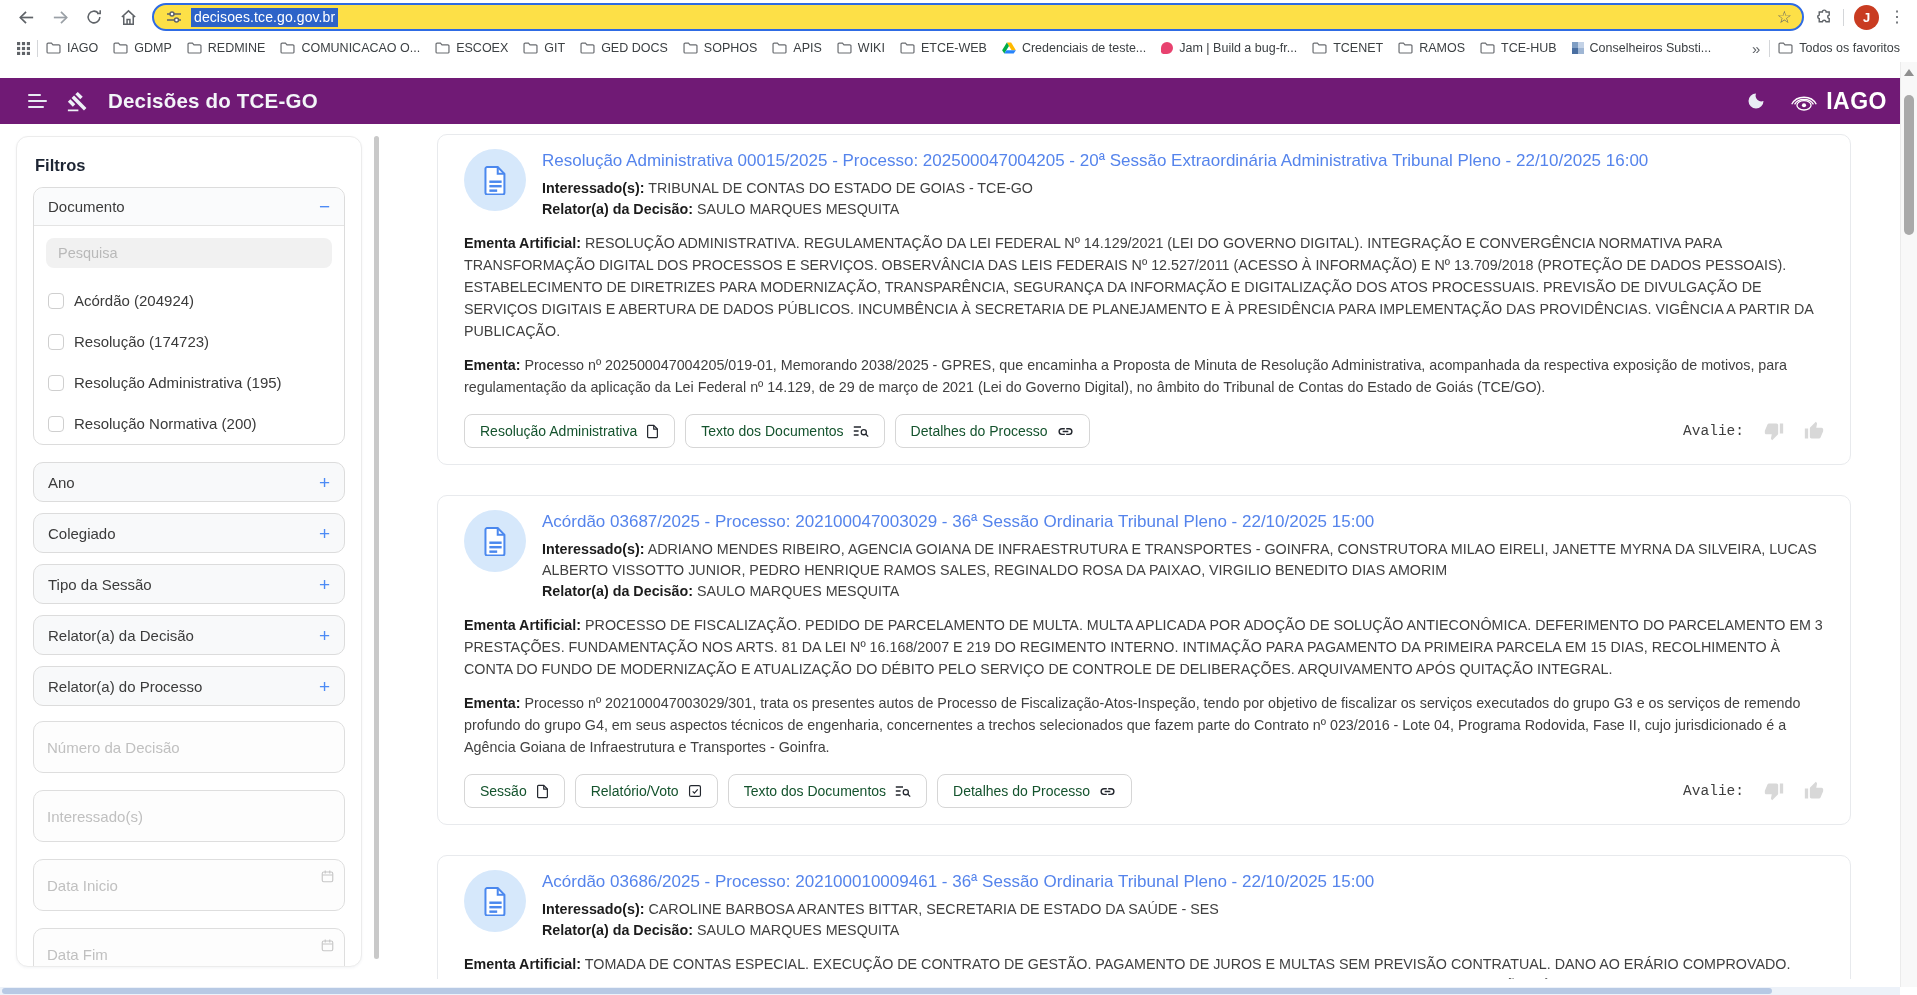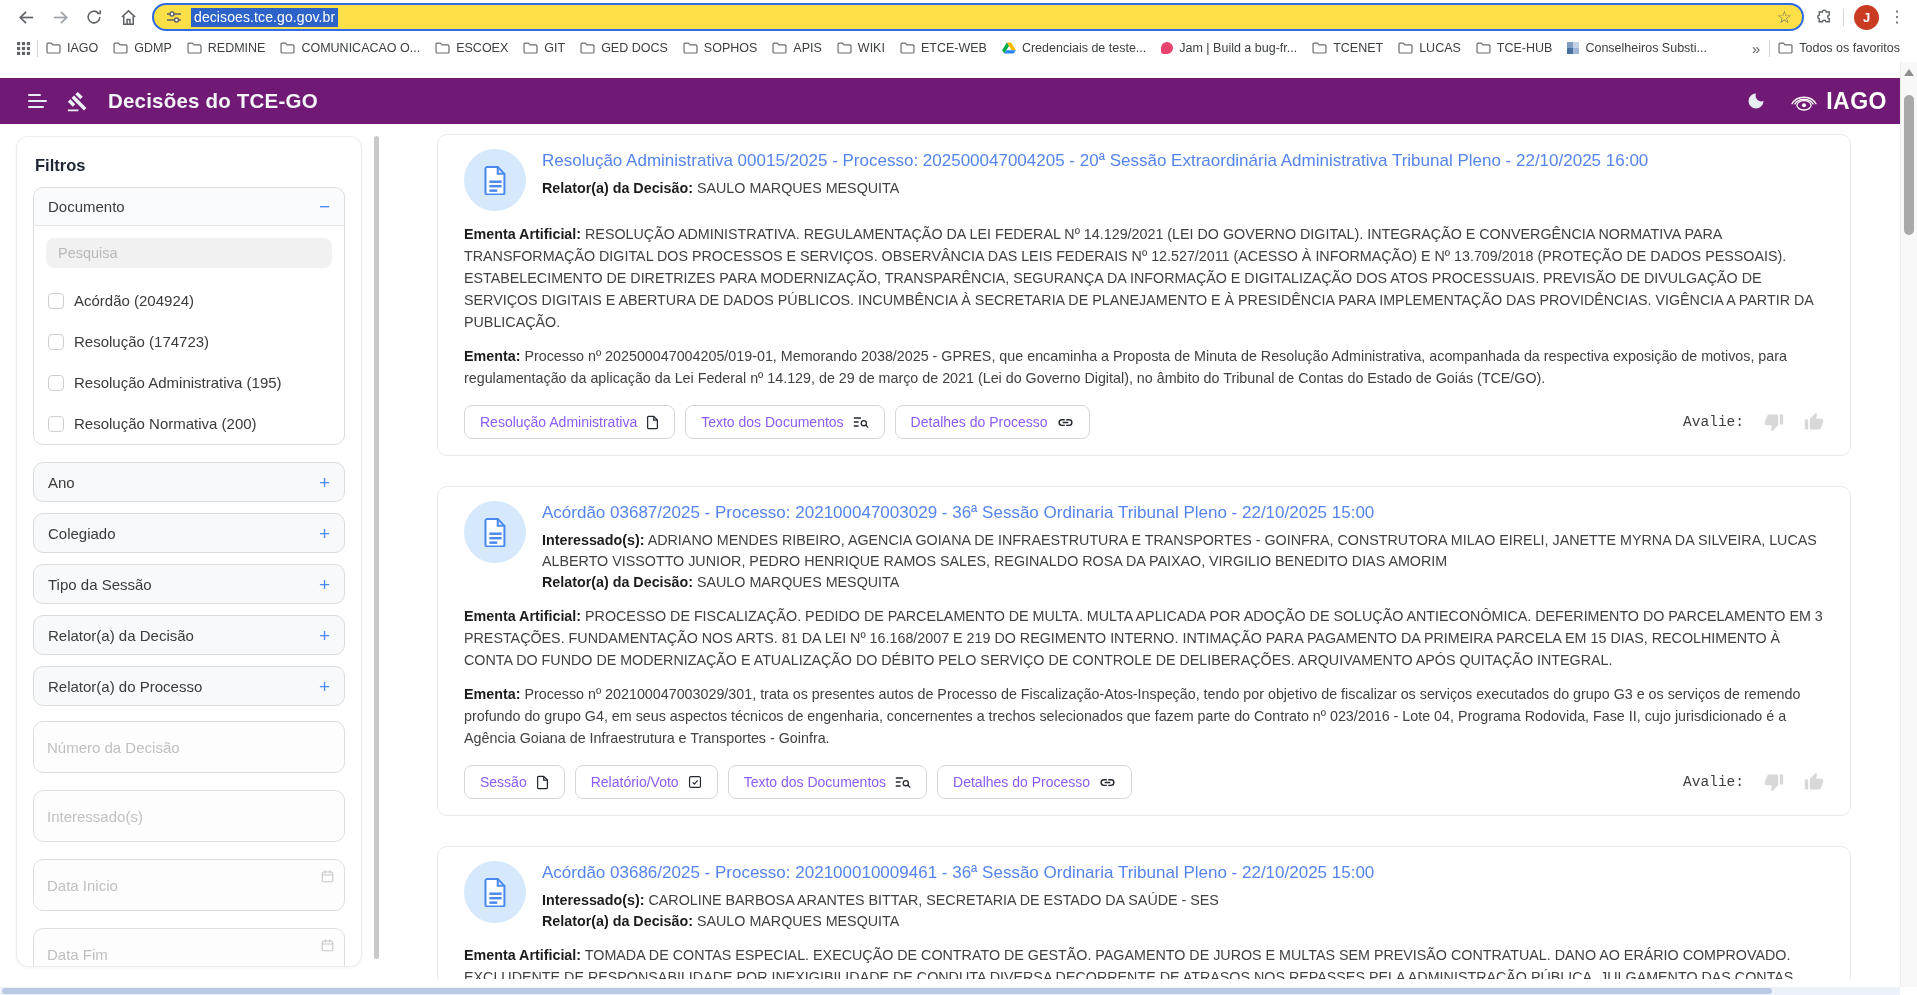--- a/index.html
+++ b/index.html
@@ -81,21 +81,21 @@
   .card { border:1px solid #e8eaed; border-radius:10px; background:#fff; padding:14px 26px 16px; margin-bottom:30px; }
   .card-head { display:flex; gap:16px; margin-bottom:10px; }
   .doc-avatar { width:62px; height:62px; border-radius:50%; background:#d6e8fb; display:flex; align-items:center;
                 justify-content:center; flex:0 0 auto; }
   .card-title { color:#5584ec; font-size:17px; font-weight:500; text-decoration:none; display:block; margin:2px 0 7px; }
   .meta-line { font-size:14.3px; color:#414141; line-height:21px; }
   .meta-line b, .para b { color:#1c1c1c; font-weight:bold; }
   .para { font-size:14.3px; color:#414141; line-height:22px; margin-top:12px; }
   .actions-row { display:flex; align-items:center; gap:10px; margin-top:16px; }
   .btn { height:34px; padding:0 15px; border:1px solid #d6d6d6; border-radius:8px; background:#fff;
-         display:flex; align-items:center; gap:9px; font-size:14px; color:#8b5cf6; font-family:inherit; white-space:nowrap; }
+         display:flex; align-items:center; gap:9px; font-size:14px; color:#14532d; font-family:inherit; white-space:nowrap; }
   .rate { margin-left:auto; display:flex; align-items:center; gap:20px; color:#3e3e3e; font-size:14.5px;font-family:Liberation Mono, monospace; }
   .thumb-down svg { transform:rotate(180deg); }
 
   
   .v-scroll { position:absolute; right:0; top:62px; width:17px; height:925px; background:#f8f8f8; border-left:1px solid #ebebeb; }
   .v-arrow { width:0; height:0; border-left:5px solid transparent; border-right:5px solid transparent;
              border-bottom:7px solid #8f8f8f; margin:7px auto 0; }
   .v-thumb { position:absolute; left:3px; right:3px; top:33px; height:140px; background:#a9a9a9; border-radius:7px; }
   .h-scroll { position:absolute; left:0; bottom:0; height:8px; width:1900px; background:#edf2f9; }
   .h-thumb { position:absolute; left:2px; top:1px; height:6px; width:1770px; background:#b7c9e4; border-radius:3px; }
@@ -281,21 +281,21 @@
           </svg>
         </span>
         <span>TCENET</span>
       </span>
     <span class="bm">
         <span class="bm-ic">
           <svg width="15" height="12" viewBox="0 0 16 13" fill="none" stroke="#696c70" stroke-width="1.3">
             <path d="M1 2.5A1.2 1.2 0 0 1 2.2 1.3h3.6l1.6 1.8h6.4A1.2 1.2 0 0 1 15 4.3v6.4a1.2 1.2 0 0 1-1.2 1.2H2.2A1.2 1.2 0 0 1 1 10.7z"></path>
           </svg>
         </span>
-        <span>LUCAS</span>
+        <span>RAMOS</span>
       </span>
     <span class="bm">
         <span class="bm-ic">
           <svg width="15" height="12" viewBox="0 0 16 13" fill="none" stroke="#696c70" stroke-width="1.3">
             <path d="M1 2.5A1.2 1.2 0 0 1 2.2 1.3h3.6l1.6 1.8h6.4A1.2 1.2 0 0 1 15 4.3v6.4a1.2 1.2 0 0 1-1.2 1.2H2.2A1.2 1.2 0 0 1 1 10.7z"></path>
           </svg>
         </span>
         <span>TCE-HUB</span>
       </span>
     <span class="bm">
@@ -454,20 +454,21 @@
             <svg width="25" height="29" viewBox="0 0 22 26">
               <path d="M3 1h10l6 6v17a1.5 1.5 0 0 1-1.5 1.5h-14A1.5 1.5 0 0 1 2 24V2.5A1.5 1.5 0 0 1 3.5 1z" fill="#fff" stroke="#4b88ee" stroke-width="1.8"></path>
               <path d="M13 1v6h6" fill="none" stroke="#4b88ee" stroke-width="1.8"></path>
               <rect x="5.5" y="13" width="11" height="2.2" fill="#4b88ee"></rect>
                 <rect x="5.5" y="17" width="11" height="2.2" fill="#4b88ee"></rect>
                 <rect x="5.5" y="21" width="7" height="2.2" fill="#4b88ee"></rect>
             </svg>
           </div>
           <div>
             <a class="card-title" href="#">Resolução Administrativa 00015/2025 - Processo: 202500047004205 - 20ª Sessão Extraordinária Administrativa Tribunal Pleno - 22/10/2025 16:00</a>
+            <div class="meta-line"><b>Interessado(s):</b> <span>TRIBUNAL DE CONTAS DO ESTADO DE GOIAS - TCE-GO</span></div>
             <div class="meta-line"><b>Relator(a) da Decisão:</b> <span>SAULO MARQUES MESQUITA</span></div>
           </div>
         </div>
         <p class="para"><b>Ementa Artificial:</b> <span>RESOLUÇÃO ADMINISTRATIVA. REGULAMENTAÇÃO DA LEI FEDERAL Nº 14.129/2021 (LEI DO GOVERNO DIGITAL). INTEGRAÇÃO E CONVERGÊNCIA NORMATIVA PARA TRANSFORMAÇÃO DIGITAL DOS PROCESSOS E SERVIÇOS. OBSERVÂNCIA DAS LEIS FEDERAIS Nº 12.527/2011 (ACESSO À INFORMAÇÃO) E Nº 13.709/2018 (PROTEÇÃO DE DADOS PESSOAIS). ESTABELECIMENTO DE DIRETRIZES PARA MODERNIZAÇÃO, TRANSPARÊNCIA, SEGURANÇA DA INFORMAÇÃO E DIGITALIZAÇÃO DOS ATOS PROCESSUAIS. PREVISÃO DE DIVULGAÇÃO DE SERVIÇOS DIGITAIS E ABERTURA DE DADOS PÚBLICOS. INCUMBÊNCIA À SECRETARIA DE PLANEJAMENTO E À PRESIDÊNCIA PARA IMPLEMENTAÇÃO DAS PROVIDÊNCIAS. VIGÊNCIA A PARTIR DA PUBLICAÇÃO.</span></p>
         <p class="para"><b>Ementa:</b> <span>Processo nº 202500047004205/019-01, Memorando 2038/2025 - GPRES, que encaminha a Proposta de Minuta de Resolução Administrativa, acompanhada da respectiva exposição de motivos, para regulamentação da aplicação da Lei Federal nº 14.129, de 29 de março de 2021 (Lei do Governo Digital), no âmbito do Tribunal de Contas do Estado de Goiás (TCE/GO).</span></p>
         <div class="actions-row">
           <button class="btn">
             <span>Resolução Administrativa</span>
             <svg width="13" height="15" viewBox="0 0 16 18" fill="none" stroke="#23272e" stroke-width="1.5">
                 <path d="M3 1.5h6.5L14 6v9.5a1 1 0 0 1-1 1H3a1 1 0 0 1-1-1v-13a1 1 0 0 1 1-1z"></path>

